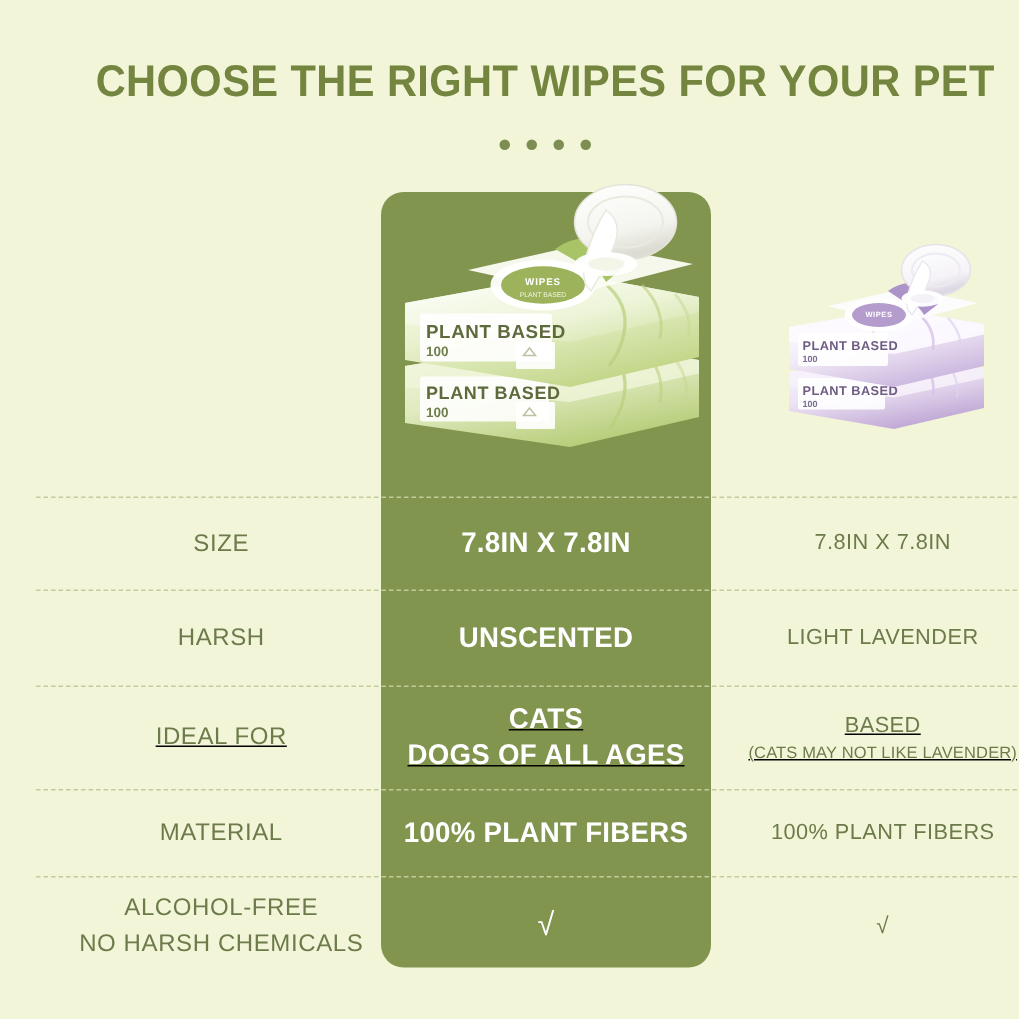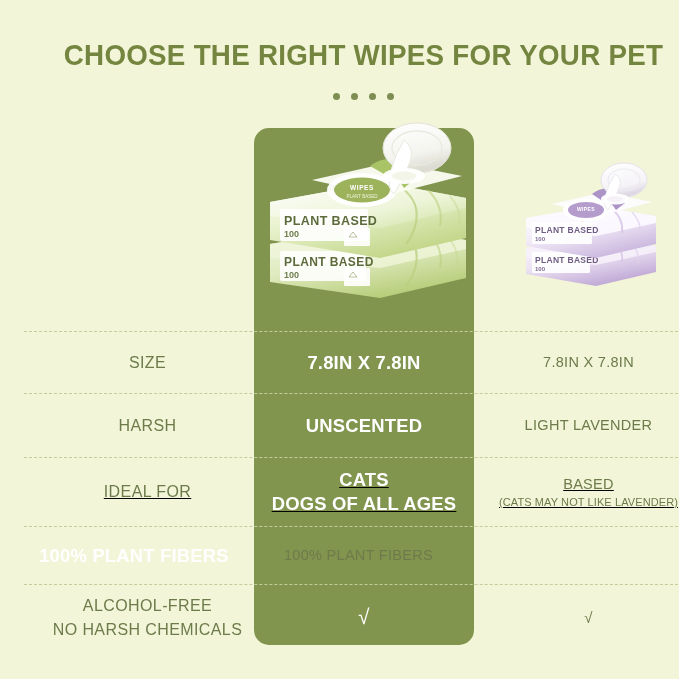--- a/index.html
+++ b/index.html
@@ -321,20 +321,21 @@
         <span>CATS</span>
         <span>DOGS OF ALL AGES</span>
       </div>
       <div class="cell cell-alt">
         <span>BASED</span>
         <span class="sub">(CATS MAY NOT LIKE LAVENDER)</span>
       </div>
     </div>
 
     <div class="row r-mat">
+      <div class="cell cell-label">MATERIAL</div>
       <div class="cell cell-main">100% PLANT FIBERS</div>
       <div class="cell cell-alt">100% PLANT FIBERS</div>
     </div>
 
     <div class="row r-alc">
       <div class="cell cell-label">
         <span>ALCOHOL-FREE</span>
         <span>NO HARSH CHEMICALS</span>
       </div>
       <div class="cell cell-main check-main">√</div>

